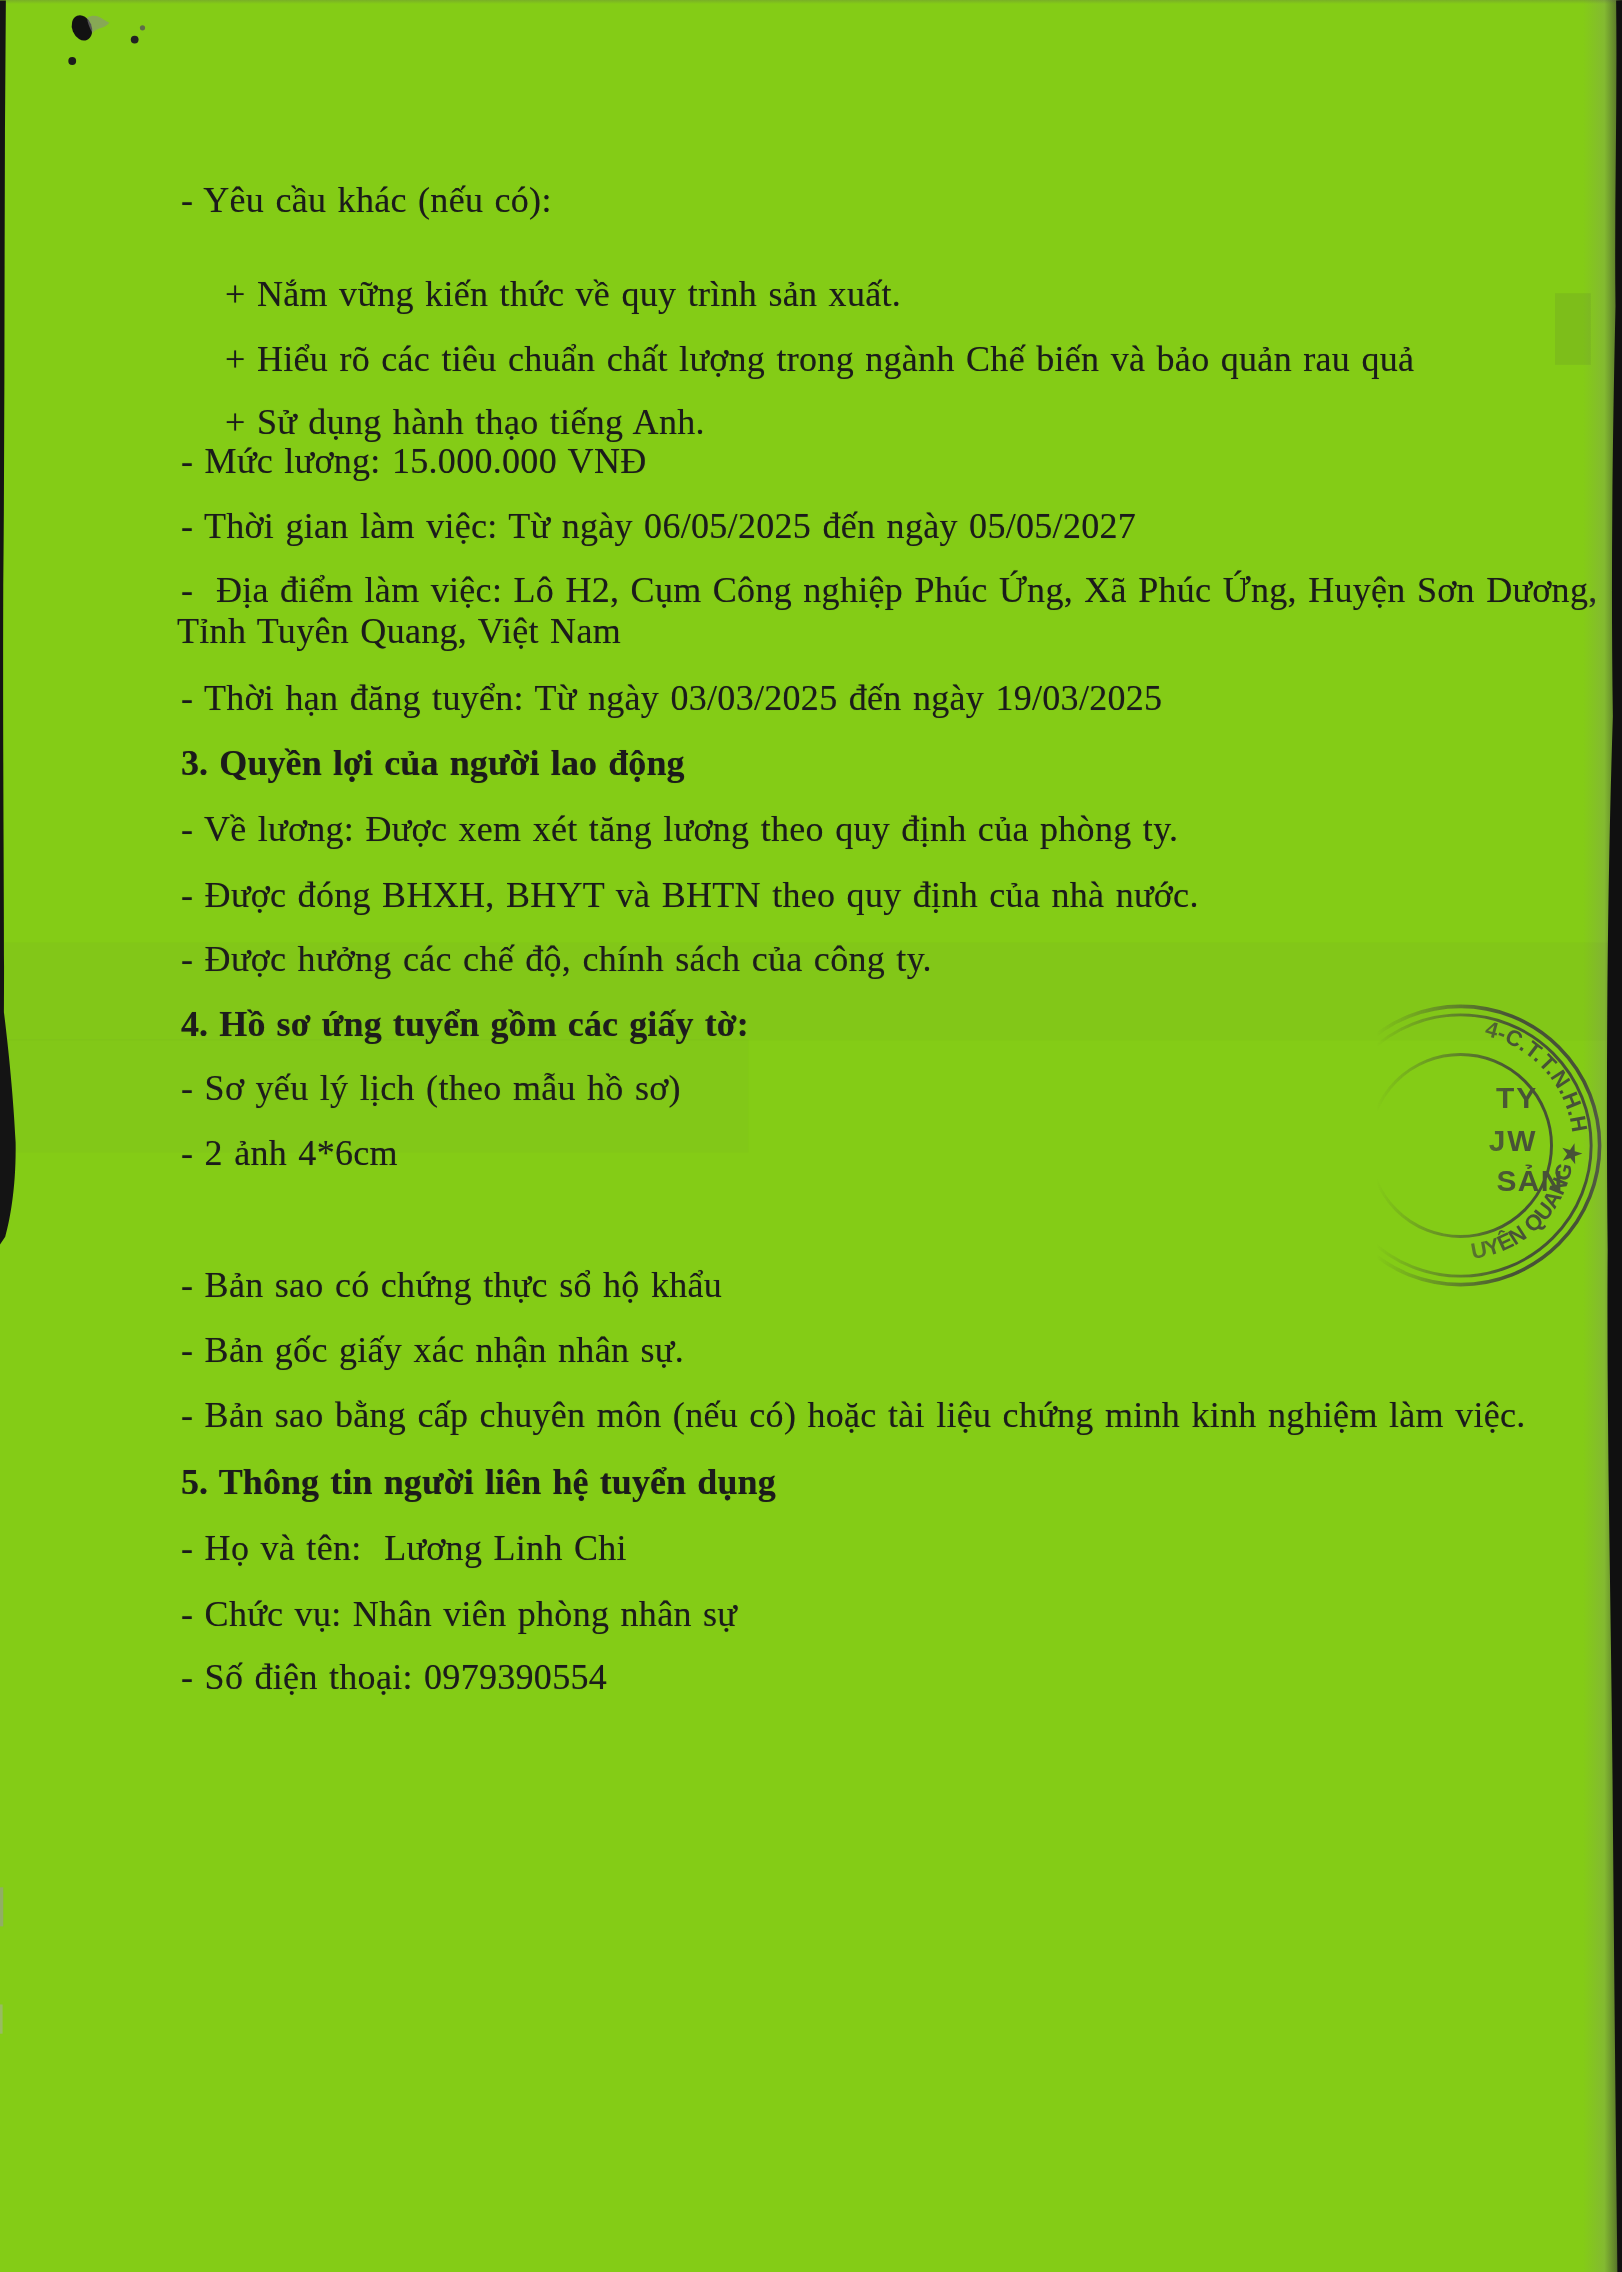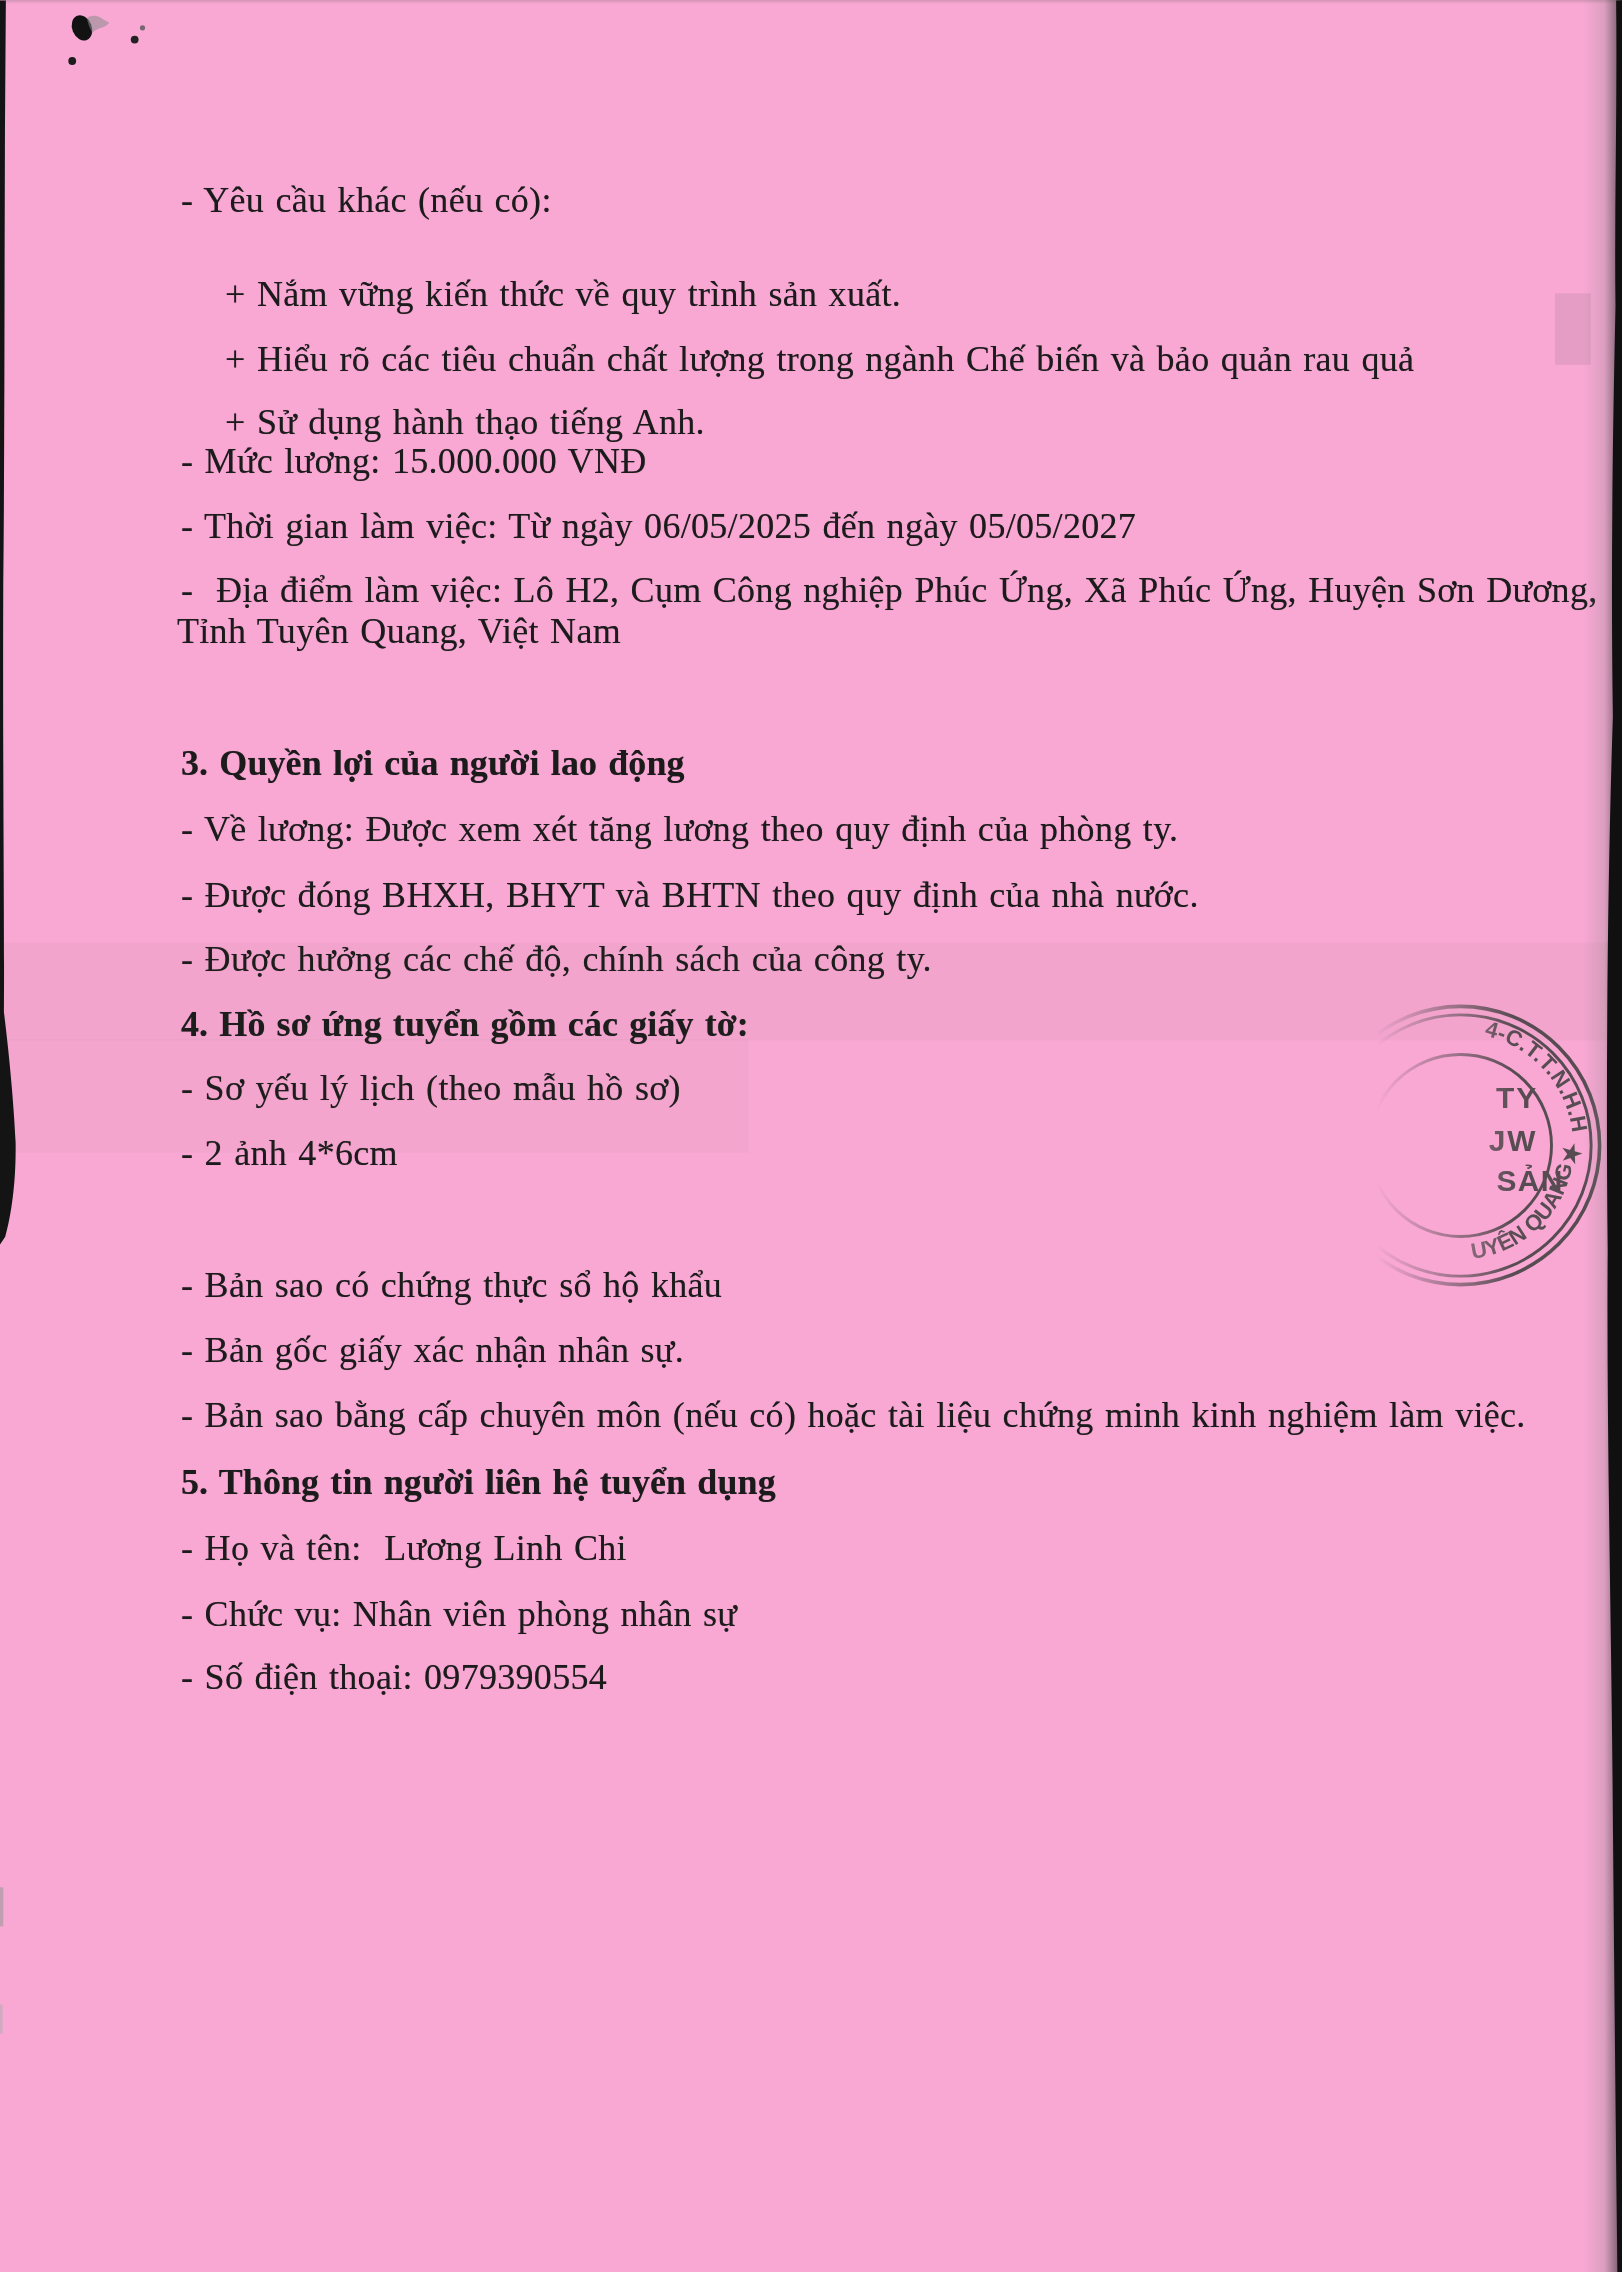--- a/index.html
+++ b/index.html
@@ -1,19 +1,19 @@
 <!DOCTYPE html>
 <html style="font-size:10.4px"><head>
 <meta charset="utf-8">
 <style>
   html,body{margin:0;padding:0;background:#e8e8e6;}
   .page{
     position:relative;
     width:1622px;height:2273px;
-    background:#f9a8d4;
+    background:#84cc16;
     overflow:hidden;
     font-family:"Liberation Serif", serif;
     color:#1b1b1b;
   }
   .line{
     position:absolute;
     left:181px;
     font-size:36px;
     line-height:48px;
     white-space:pre;
@@ -42,20 +42,21 @@
 <div class="page">
 
   <div class="line" style="top:176px">- Yêu cầu khác (nếu có):</div>
   <div class="line indent" style="top:242px">+ Nắm vững kiến thức về quy trình sản xuất.</div>
   <div class="line indent" style="top:307px">+ Hiểu rõ các tiêu chuẩn chất lượng trong ngành Chế biến và bảo quản rau quả</div>
   <div class="line indent" style="top:370px">+ Sử dụng hành thạo tiếng Anh.</div>
   <div class="line" style="top:437px">- Mức lương: 15.000.000 VNĐ</div>
   <div class="line" style="top:502px">- Thời gian làm việc: Từ ngày 06/05/2025 đến ngày 05/05/2027</div>
   <div class="line" style="top:566px">-  Địa điểm làm việc: Lô H2, Cụm Công nghiệp Phúc Ứng, Xã Phúc Ứng, Huyện Sơn Dương,</div>
   <div class="line cont" style="top:607px">Tỉnh Tuyên Quang, Việt Nam</div>
+  <div class="line" style="top:674px">- Thời hạn đăng tuyển: Từ ngày 03/03/2025 đến ngày 19/03/2025</div>
   <div class="line bold" style="top:739px">3. Quyền lợi của người lao động</div>
   <div class="line" style="top:805px">- Về lương: Được xem xét tăng lương theo quy định của phòng ty.</div>
   <div class="line" style="top:871px">- Được đóng BHXH, BHYT và BHTN theo quy định của nhà nước.</div>
   <div class="line" style="top:935px">- Được hưởng các chế độ, chính sách của công ty.</div>
   <div class="line bold" style="top:1000px">4. Hồ sơ ứng tuyển gồm các giấy tờ:</div>
   <div class="line" style="top:1064px">- Sơ yếu lý lịch (theo mẫu hồ sơ)</div>
   <div class="line" style="top:1129px">- 2 ảnh 4*6cm</div>
   <div class="line" style="top:1261px">- Bản sao có chứng thực sổ hộ khẩu</div>
   <div class="line" style="top:1326px">- Bản gốc giấy xác nhận nhân sự.</div>
   <div class="line" style="top:1391px">- Bản sao bằng cấp chuyên môn (nếu có) hoặc tài liệu chứng minh kinh nghiệm làm việc.</div>

